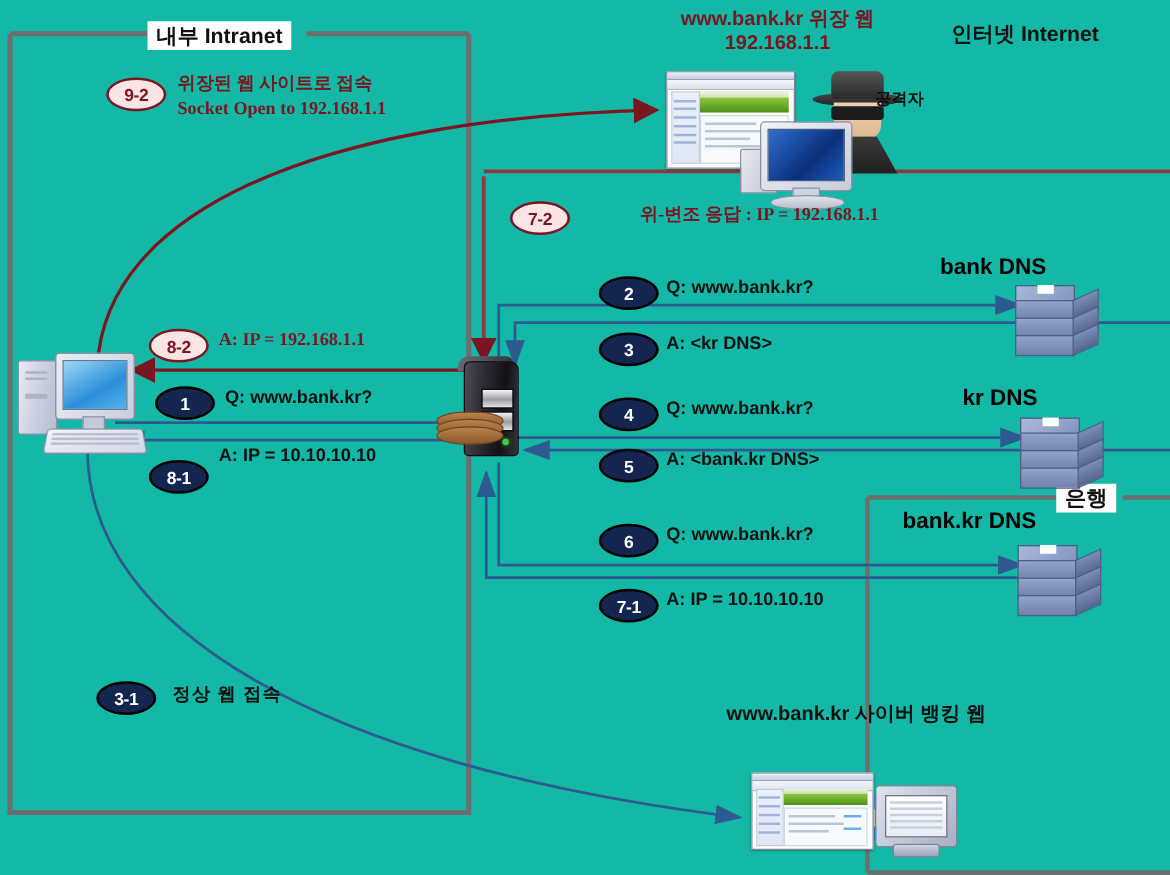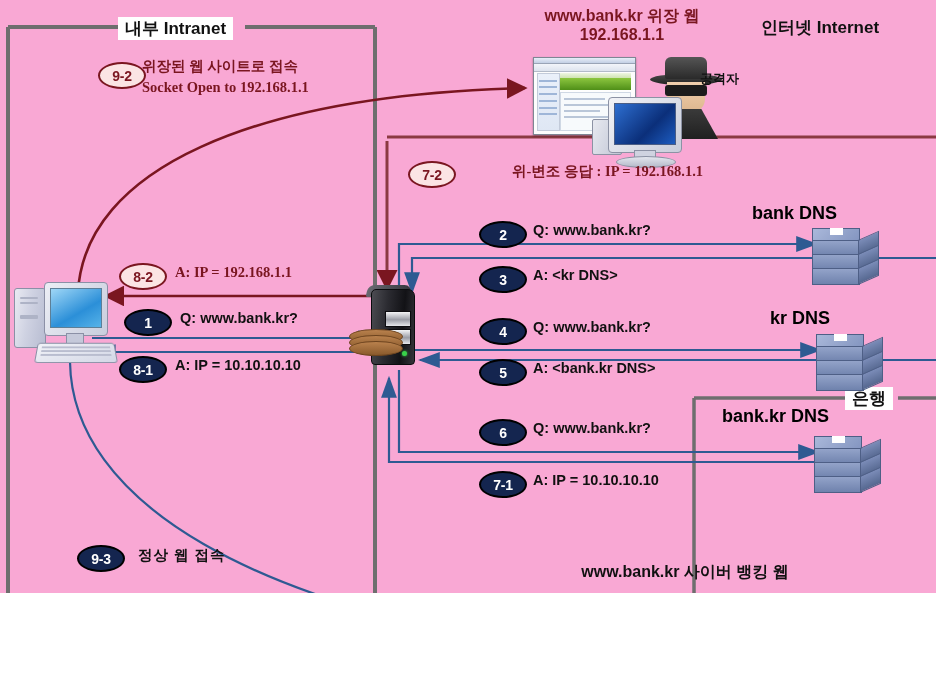--- a/index.html
+++ b/index.html
@@ -1,17 +1,17 @@
 <!DOCTYPE html>
 <html><head>
 <meta charset="utf-8">
 <style>
   html,body{margin:0;padding:0;background:#ffffff;}
   body{font-family:"Liberation Sans",sans-serif;}
-  #stage{position:relative;width:936px;height:593px;background:#f9a8d4;overflow:hidden;}
+  #stage{position:relative;width:936px;height:700px;background:#14b8a6;overflow:hidden;}
   .svg-layer{position:absolute;left:0;top:0;width:936px;height:700px;}
   .lbl{position:absolute;font-weight:bold;white-space:nowrap;}
 
   
   .frame-title{position:absolute;font-weight:bold;font-size:17px;color:#111;background:#fff;padding:0 7px;white-space:nowrap;}
 
   
   .badge{position:absolute;width:44px;height:23px;border-radius:50%;
          display:flex;align-items:center;justify-content:center;
          font-weight:bold;font-size:14px;letter-spacing:-0.3px;}
@@ -342,21 +342,21 @@
       <div class="green"></div>
     <div class="body">
         <i style="top:16%;width:58%"></i>
         <i style="top:38%;width:68%"></i>
         <i style="top:60%;width:50%"></i>
       <div class="cta" style="top:18%"></div>
         <div class="cta" style="top:52%"></div>
       </div>
   </div>
 
-  <div class="badge red" style="left:98px;top:62px;">9-2</div>
+  <div class="badge red" style="left:85px;top:62px;">9-2</div>
   <div class="steptext red" style="left:142px;top:57px;">위장된 웹 사이트로 접속</div>
   <div class="steptext red" style="left:142px;top:79px;">Socket Open to 192.168.1.1</div>
 
   <div class="badge red" style="left:408px;top:161px;">7-2</div>
   <div class="steptext red" style="left:465px;top:162px;margin-left:47px;">위-변조 응답 : IP = 192.168.1.1</div>
 
   <div class="badge blue" style="left:479px;top:221px;">2</div>
   <div class="steptext" style="left:533px;top:222px;">Q: www.bank.kr?</div>
 
   <div class="badge blue" style="left:479px;top:266px;">3</div>
@@ -364,28 +364,28 @@
 
   <div class="badge red" style="left:119px;top:263px;">8-2</div>
   <div class="steptext red" style="left:175px;top:264px;text-align:right;">A: IP = 192.168.1.1</div>
 
   <div class="badge blue" style="left:124px;top:309px;">1</div>
   <div class="steptext" style="left:180px;top:310px;">Q: www.bank.kr?</div>
 
   <div class="badge blue" style="left:479px;top:318px;">4</div>
   <div class="steptext" style="left:533px;top:319px;">Q: www.bank.kr?</div>
 
-  <div class="badge blue" style="left:119px;top:356px;text-align:right;">8-1</div>
+  <div class="badge blue" style="left:119px;top:368px;text-align:right;">8-1</div>
   <div class="steptext" style="left:175px;top:357px;">A: IP = 10.10.10.10</div>
 
   <div class="badge blue" style="left:479px;top:359px;">5</div>
   <div class="steptext" style="left:533px;top:360px;">A:  &lt;bank.kr DNS&gt;</div>
 
   <div class="badge blue" style="left:479px;top:419px;">6</div>
   <div class="steptext" style="left:533px;top:420px;">Q: www.bank.kr?</div>
 
   <div class="badge blue" style="left:479px;top:471px;">7-1</div>
   <div class="steptext" style="left:533px;top:472px;">A: IP = 10.10.10.10</div>
 
-  <div class="badge blue" style="left:77px;top:545px;">9-3</div>
+  <div class="badge blue" style="left:77px;top:545px;">3-1</div>
   <div class="steptext" style="left:138px;top:546px;letter-spacing:1px;">정상 웹 접속</div>
 
 </div>
 
 </body></html>

